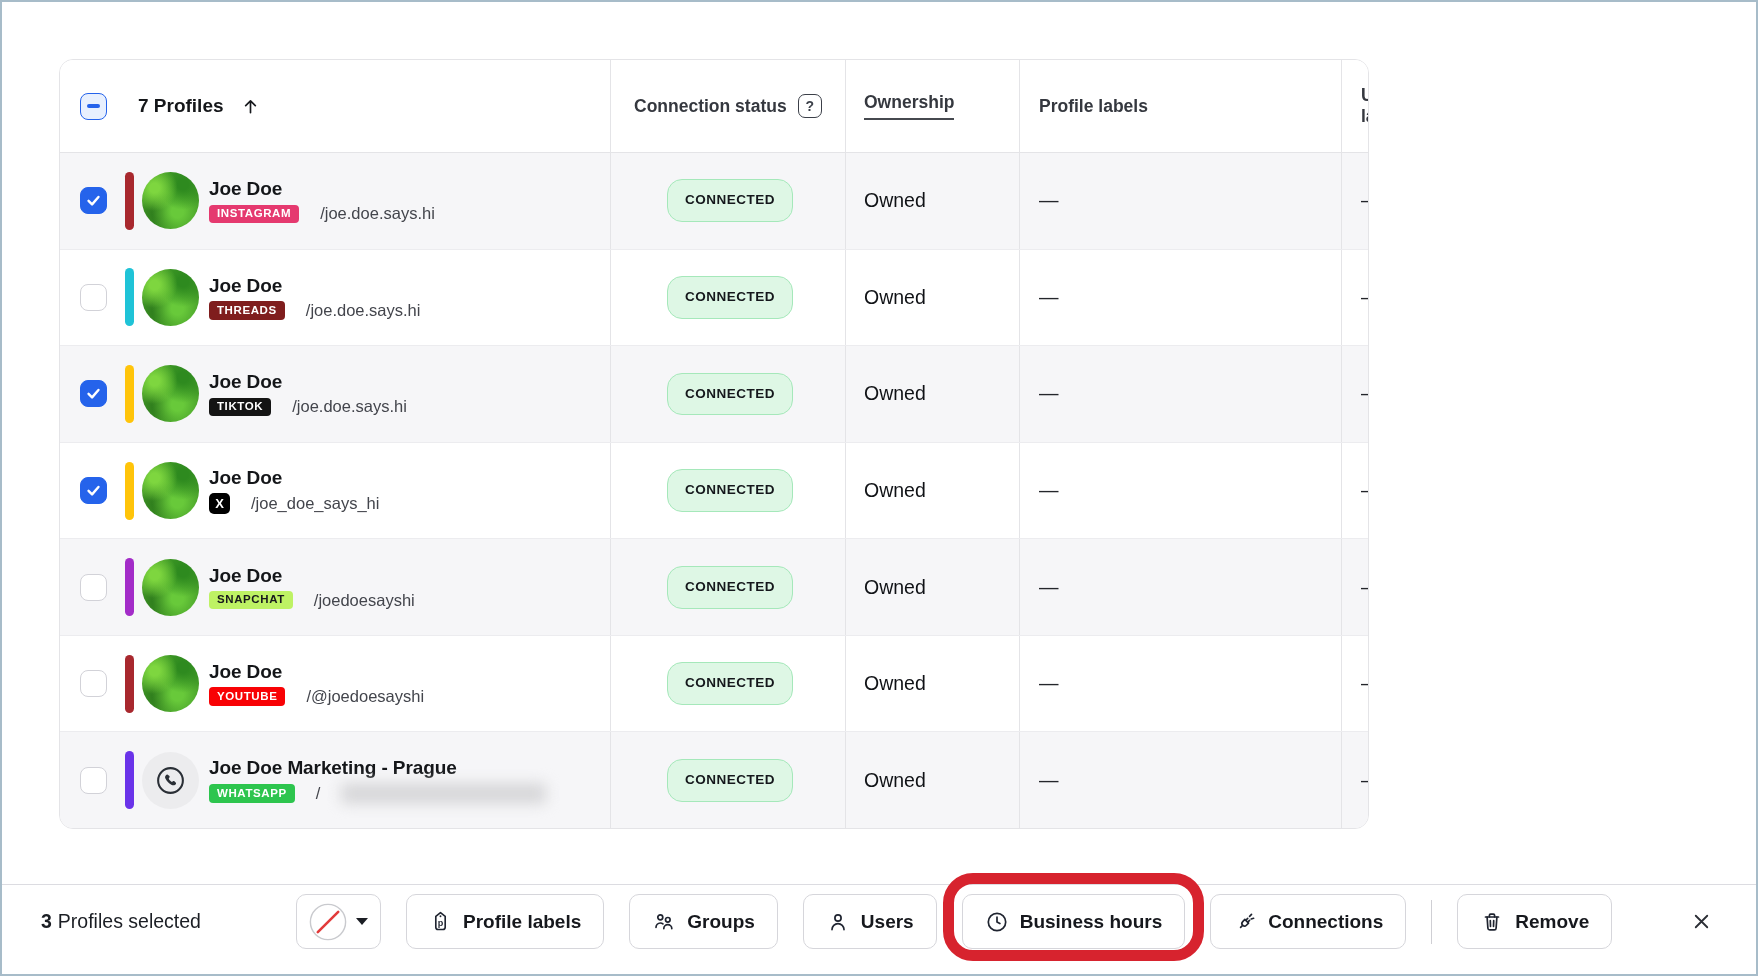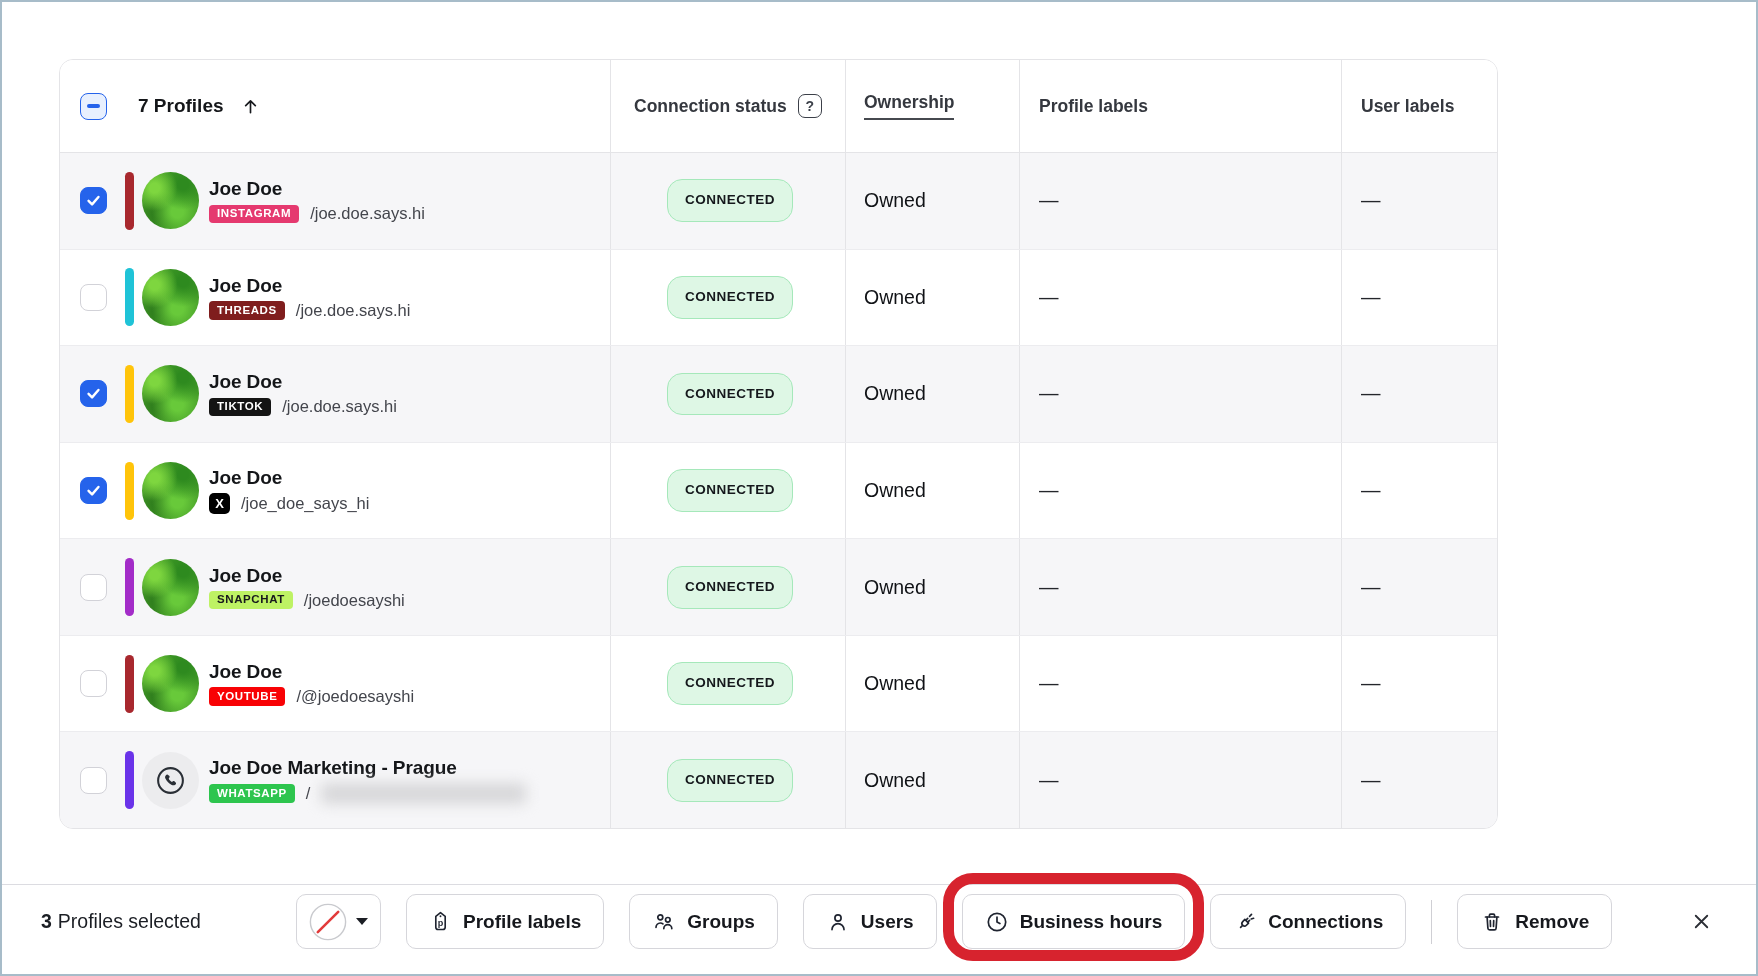--- a/index.html
+++ b/index.html
@@ -5,21 +5,21 @@
   * { box-sizing: border-box; margin: 0; padding: 0; }
   body { font-family: "Liberation Sans", sans-serif; background:#fff; }
   .screen {
     position: relative; width: 1758px; height: 976px;
     background:#fff; border:2px solid #a7bcc9; overflow:hidden;
     color:#17191d;
   }
 
   
   .table-card {
-    position:absolute; left:57px; top:57px; width:1439px; height:770px;
+    position:absolute; left:57px; top:57px; width:1310px; height:770px;
     border:1px solid #e4e4e7; border-radius:14px; background:#fff;
     display:flex; flex-direction:column; overflow:hidden;
   }
   .grid { display:grid; grid-template-columns:550px 235px 174px 322px 1fr; }
   .grid > .cell + .cell { border-left:1px solid #e4e4e7; }
 
   .thead { height:93px; flex:0 0 93px; border-bottom:1px solid #e4e4e7; background:#fff; }
   .thead .cell { display:flex; align-items:center; font-size:17.5px; font-weight:700; color:#35383f; }
   .h-profile { padding-left:20px; }
   .h-status { padding-left:23px; }
@@ -68,21 +68,21 @@
       radial-gradient(circle at 22% 28%, #7ed63f 0 8%, rgba(0,0,0,0) 38%),
       radial-gradient(circle at 72% 22%, #2e8a1f 0 9%, rgba(0,0,0,0) 42%),
       radial-gradient(circle at 62% 70%, #68c93a 0 11%, rgba(0,0,0,0) 48%),
       radial-gradient(circle at 28% 74%, #2f7d1d 0 8%, rgba(0,0,0,0) 40%),
       radial-gradient(circle at 50% 45%, #57b62f 0 14%, rgba(0,0,0,0) 55%),
       #449c28;
   }
   .avatar-wa { background:#ececee; }
 
   .pname { font-size:19px; font-weight:800; color:#141619; letter-spacing:-0.1px; }
-  .pline2 { margin-top:4px; display:flex; align-items:center; gap:11px; }
+  .pline2 { margin-top:4px; display:flex; align-items:center; gap:21px; }
   .pbadge {
     display:inline-flex; align-items:center; padding:3.5px 8px; border-radius:4px;
     font-size:11.5px; font-weight:800; letter-spacing:0.6px; line-height:1;
   }
   .pbadge.logo { padding:0; width:21px; height:21px; border-radius:5px;
     justify-content:center; font-size:13px; letter-spacing:0; }
   .phandle { font-size:16.5px; color:#43454c; }
   .redacted { display:inline-block; width:205px; height:21px; background:#d7d7d9;
     border-radius:3px; filter:blur(7px); }
 

